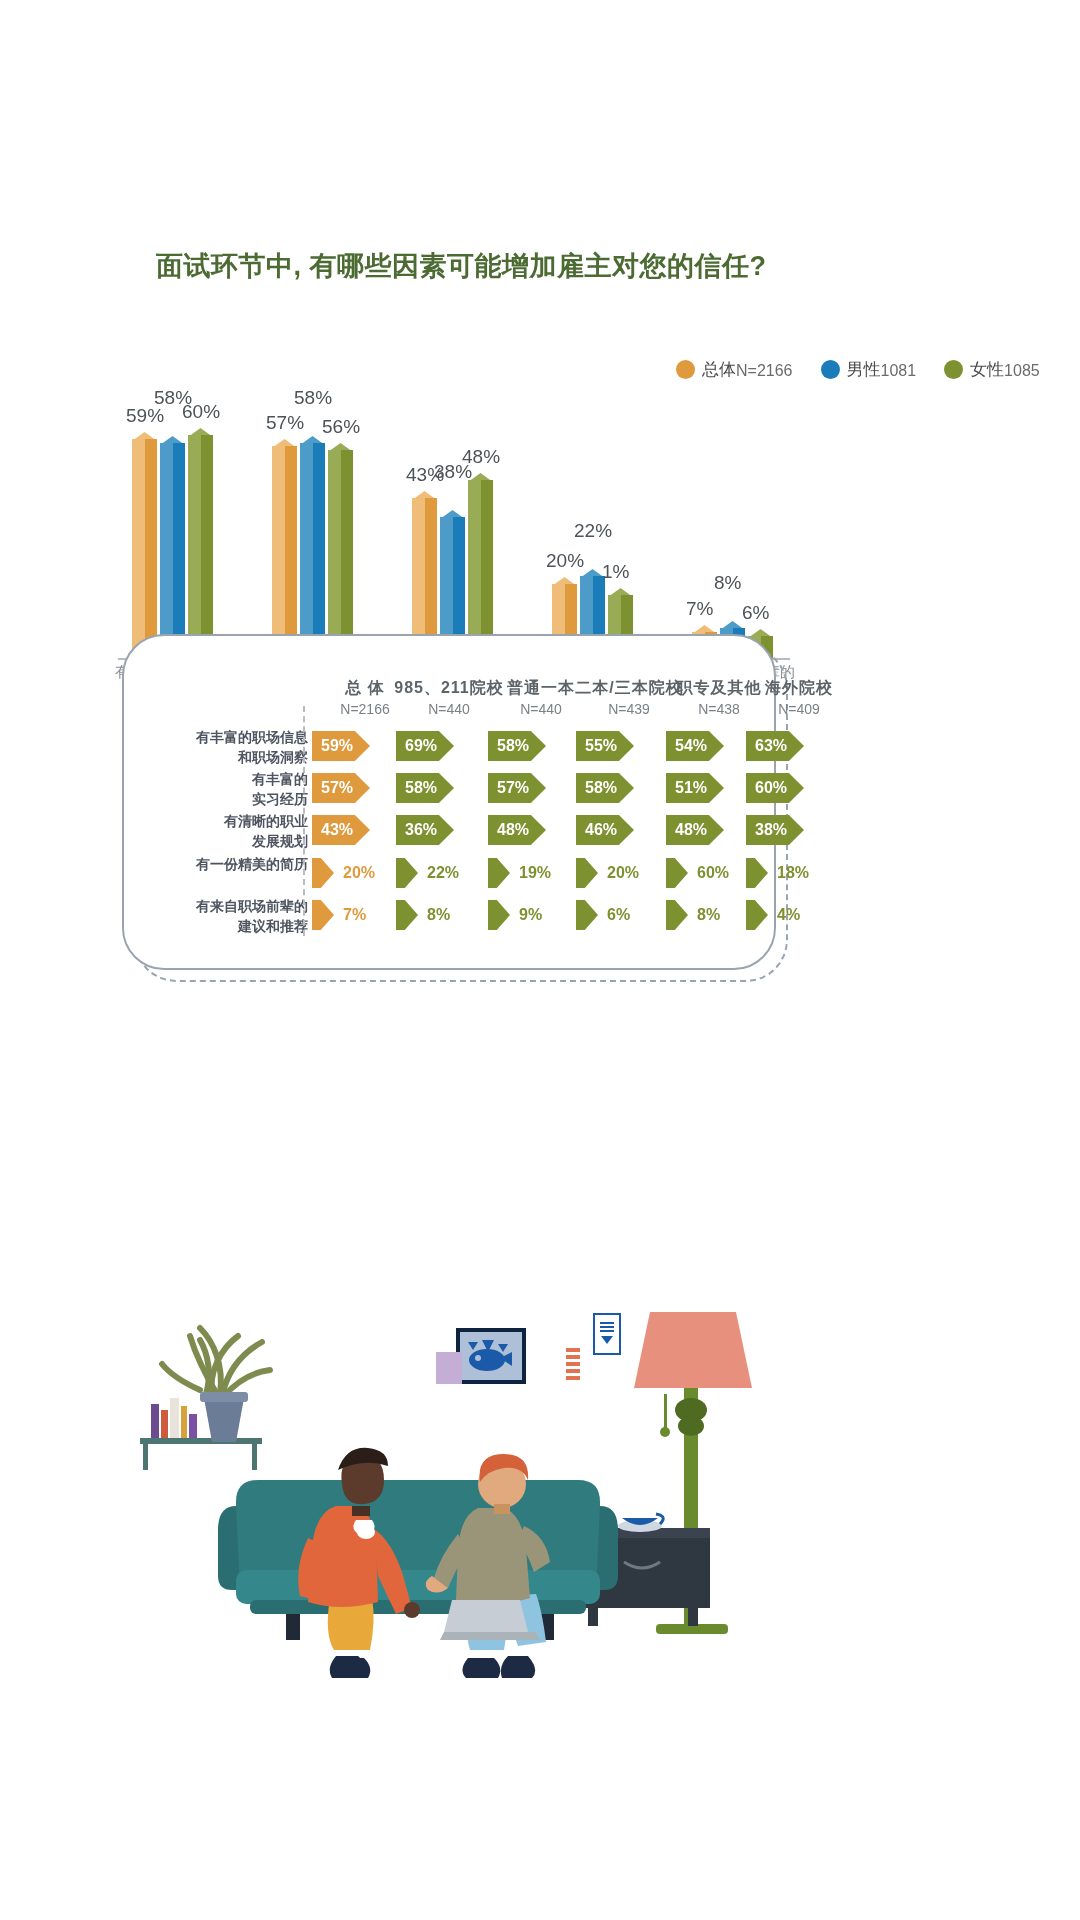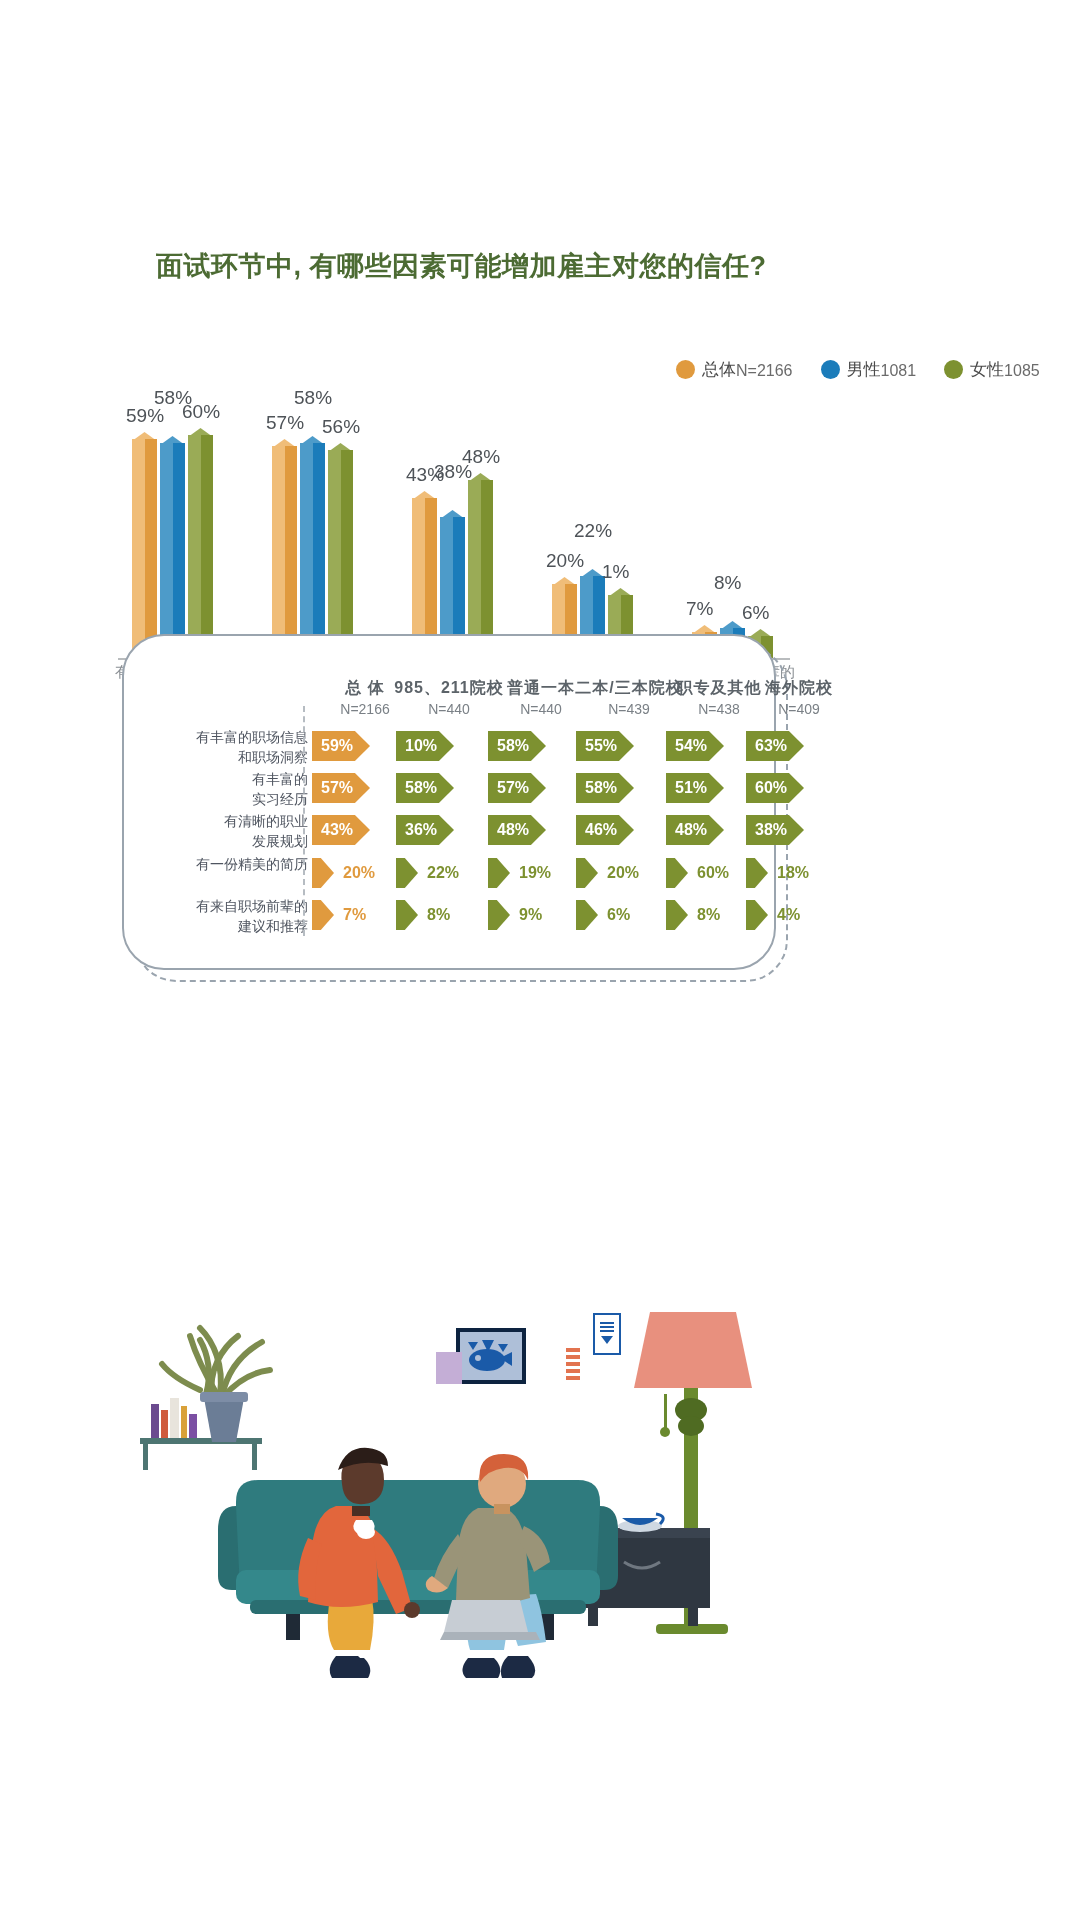--- a/index.html
+++ b/index.html
@@ -61,21 +61,21 @@
     background: #ffffff; border: 2px solid #9aa4ae; border-radius: 42px;
   }
   .tbl { position: absolute; left: 0; top: 0; width: 654px; height: 336px; }
   .col-head {
     position: absolute; text-align: center; white-space: nowrap;
   }
   .col-head .ch-name { font-size: 16px; font-weight: bold; color: #5c6369; letter-spacing: 1px;}
   .col-head .ch-n { font-size: 14px; color: #7a8086; margin-top: 2px; }
   .row-label {
     position: absolute; text-align: right; font-size: 14px; color: #4f5560;
-    line-height: 1.45; white-space: pre-line; font-weight: normal;
+    line-height: 1.45; white-space: pre-line; font-weight: bold;
   }
   .divider {
     position: absolute; left: 303px; top: 706px; width: 0;
     height: 230px; border-left: 2px dashed #b6bcc2;
   }
 
   
   .chev { position: absolute; display: flex; align-items: center; }
   .chev-shape {
     position: relative; display: flex; align-items: center; justify-content: flex-start;
@@ -281,21 +281,21 @@
         <div class="col-head" style="left: 620px; top: 42px; width: 110px;">
           <div class="ch-name">海外院校</div>
           <div class="ch-n">N=409</div>
         </div>
         <div class="row-label" style="left: 8px; top: 91px; width: 176px;">有丰富的职场信息
 和职场洞察</div>
         <div class="chev" style="left: 188px; top: 95px;">
           <div class="chev-shape chev-big" style="background: rgb(224, 154, 62);">59%</div>
         </div>
         <div class="chev" style="left: 272px; top: 95px;">
-          <div class="chev-shape chev-big" style="background: rgb(125, 145, 48);">10%</div>
+          <div class="chev-shape chev-big" style="background: rgb(125, 145, 48);">69%</div>
         </div>
         <div class="chev" style="left: 364px; top: 95px;">
           <div class="chev-shape chev-big" style="background: rgb(125, 145, 48);">58%</div>
         </div>
         <div class="chev" style="left: 452px; top: 95px; text-align: center;">
           <div class="chev-shape chev-big" style="background: rgb(125, 145, 48);">55%</div>
         </div>
         <div class="chev" style="left: 542px; top: 95px;">
           <div class="chev-shape chev-big" style="background: rgb(125, 145, 48);">54%</div>
         </div>

